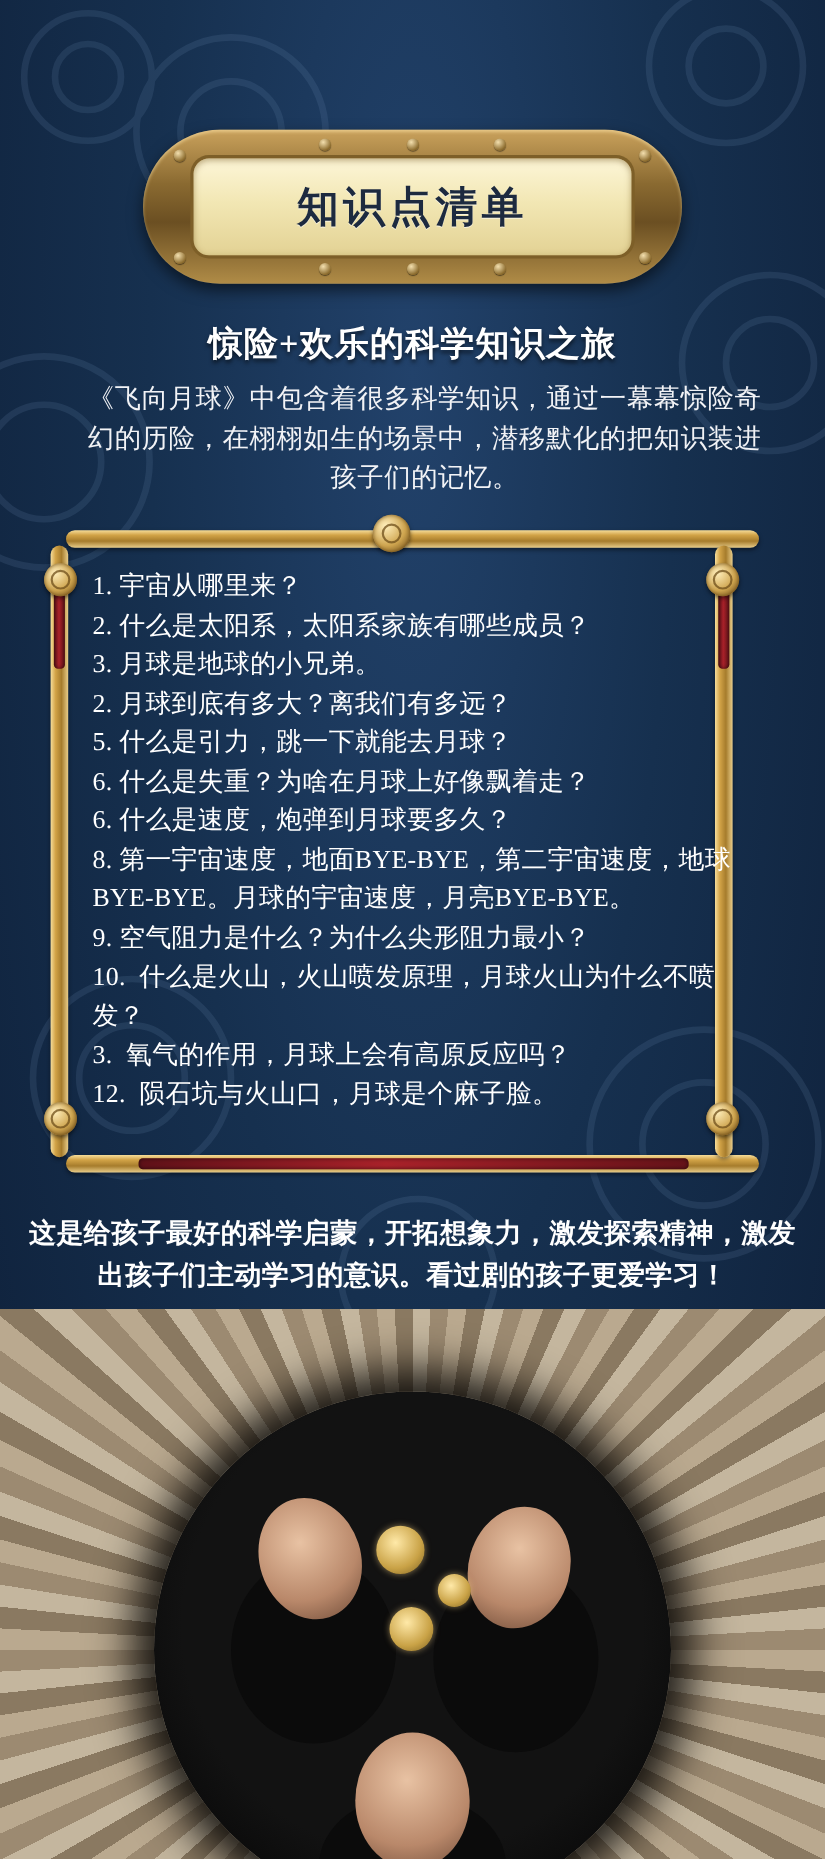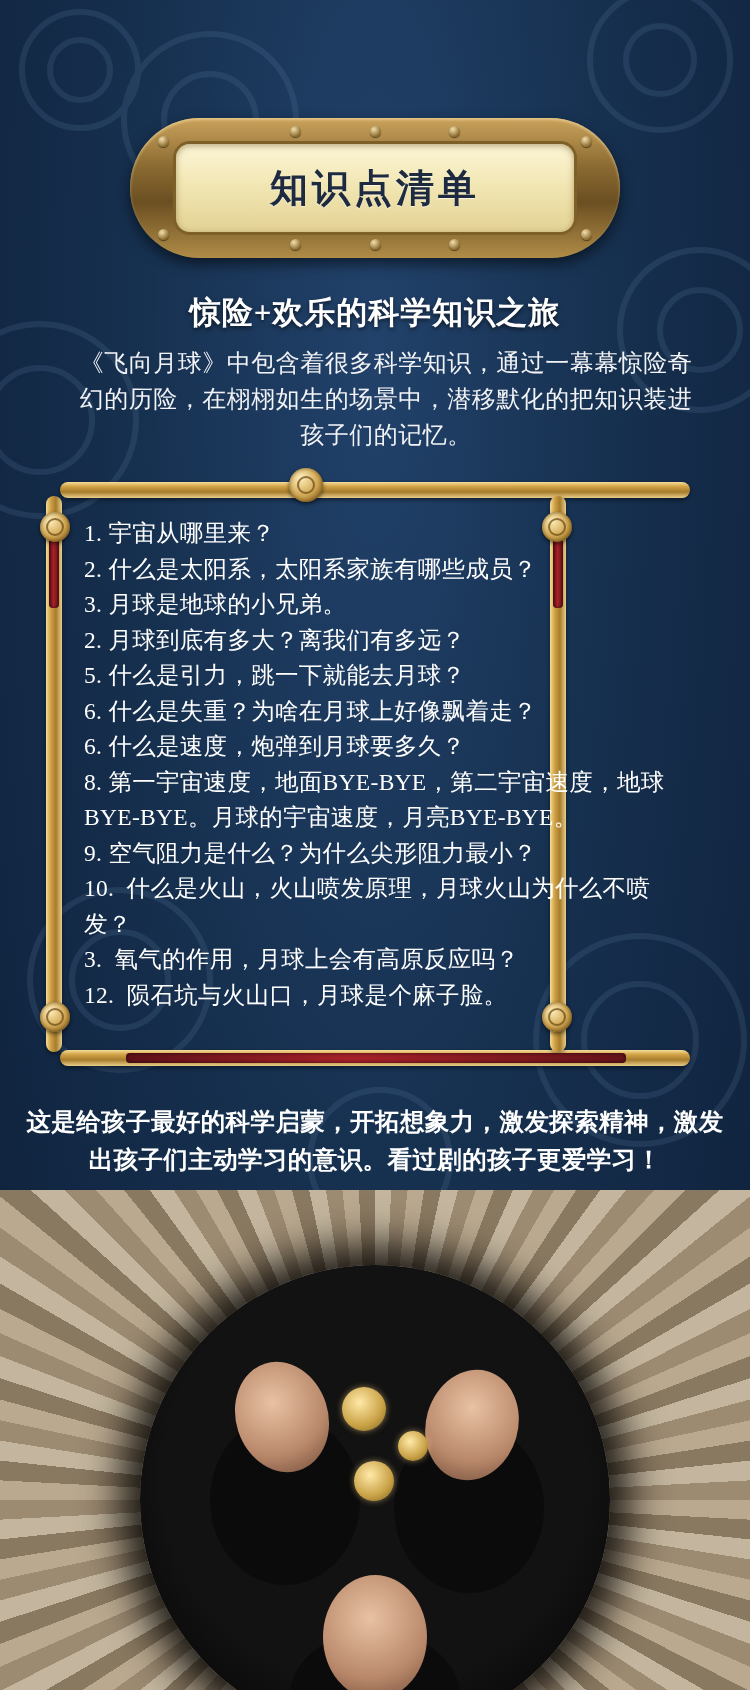--- a/index.html
+++ b/index.html
@@ -103,21 +103,21 @@
     line-height: 36px;
     letter-spacing: 0.5px;
     margin-left: 11px;
   }
 
   
   .frame {
     position: absolute;
     top: 482px;
     left: 46px;
-    width: 520px;
+    width: 620px;
     height: 584px;
   }
   .pipe {
     position: absolute;
     background: linear-gradient(180deg, #f6dd9a 0%, #d2a347 28%, #a67c2c 62%, #e9cd8a 100%);
     border-radius: 10px;
     box-shadow: 0 2px 4px rgba(0,0,0,0.45);
   }
   .pipe.v {
     background: linear-gradient(90deg, #f6dd9a 0%, #d2a347 28%, #a67c2c 62%, #e9cd8a 100%);

